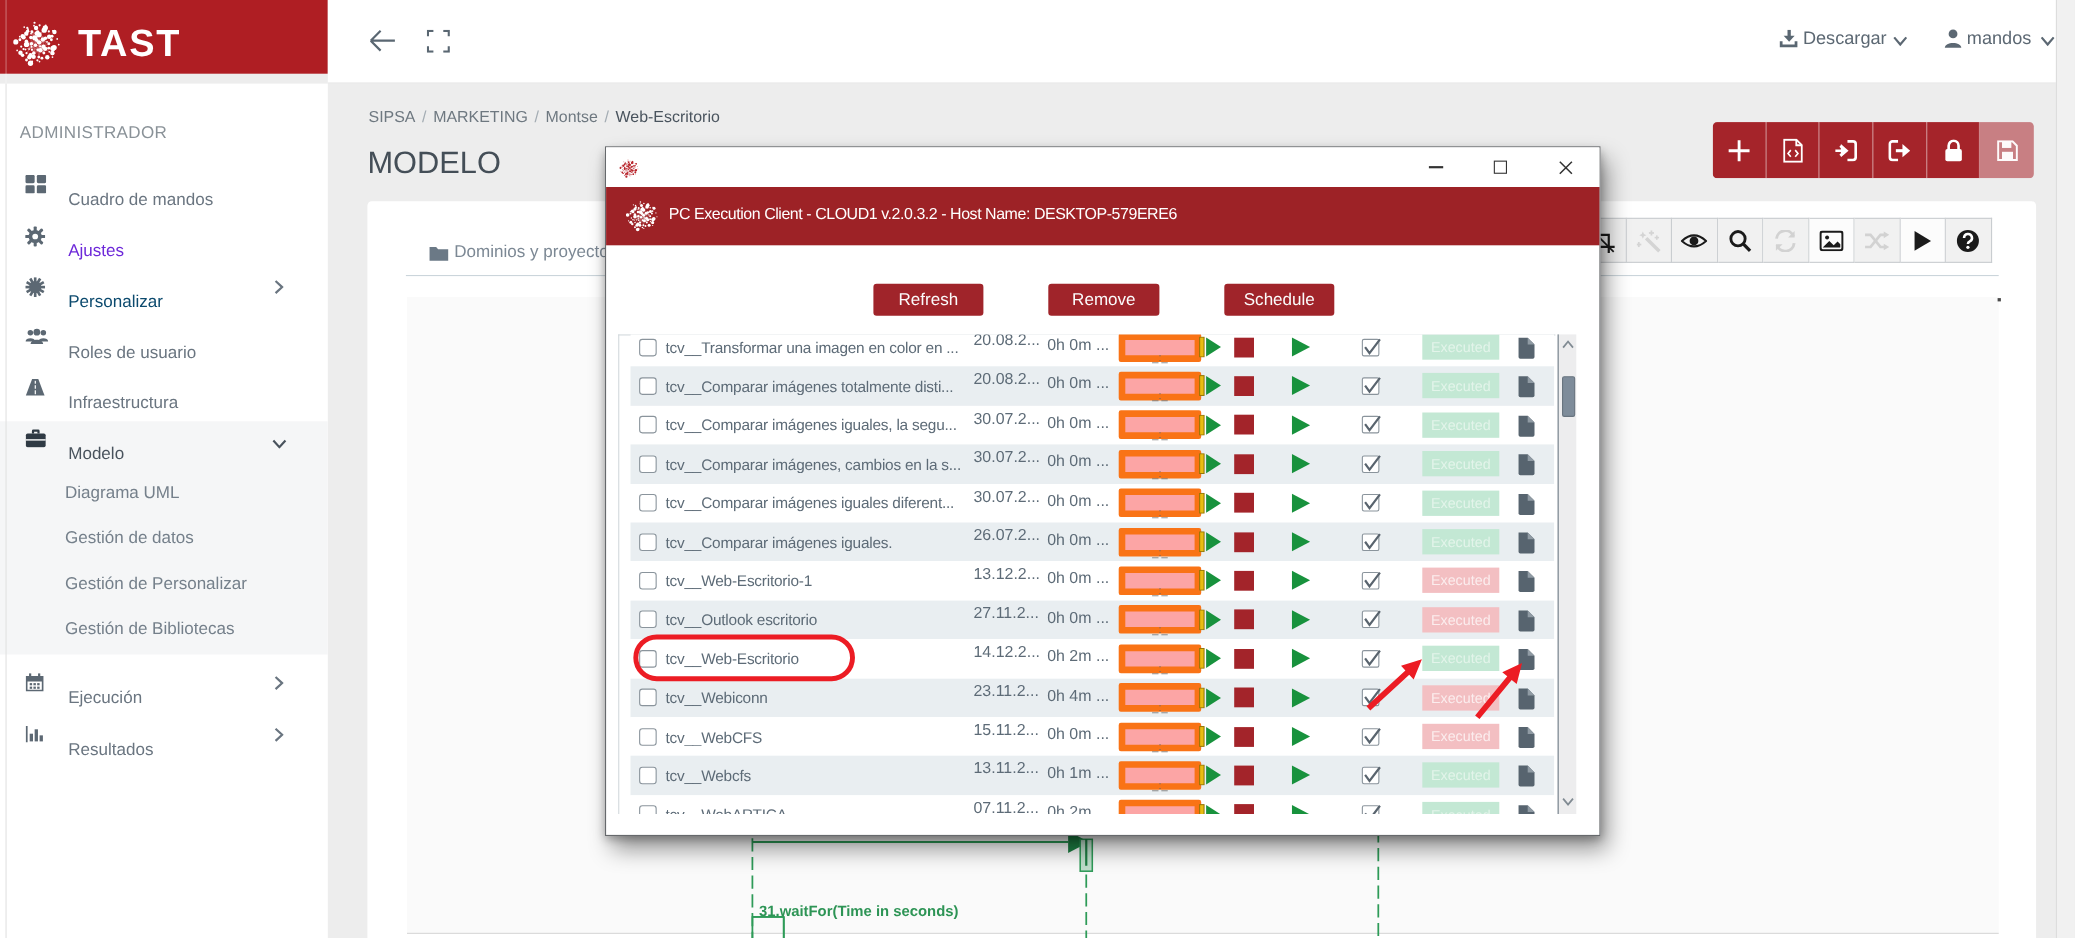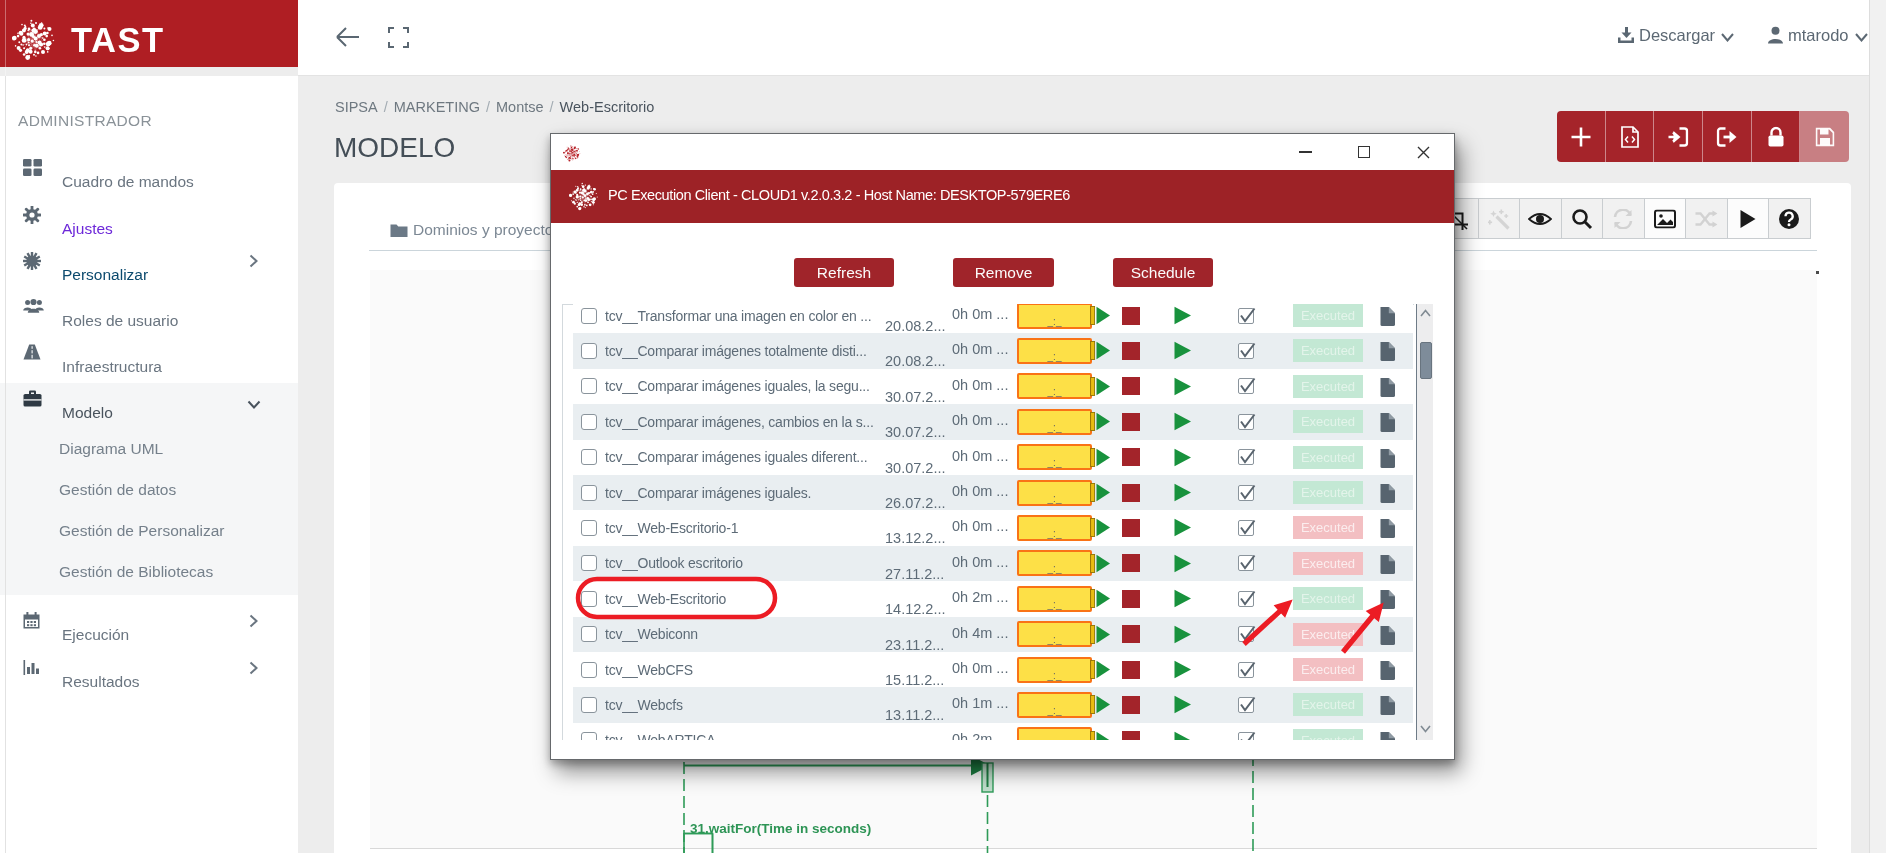--- a/index.html
+++ b/index.html
@@ -29,23 +29,23 @@
 #modal{position:absolute;left:550px;top:133px;width:905px;height:627px;background:#fff;border:1px solid #66696C;box-shadow:6px 12px 20px rgba(0,0,0,.42),0 4px 8px rgba(0,0,0,.28)}
 #mtitle{position:absolute;left:0;top:0;width:100%;height:36px;background:#fff}
 #mred{position:absolute;left:0;top:36px;width:100%;height:53px;background:#9D2226;color:#fff}
 .mbtn{position:absolute;top:124px;height:29px;background:#A0242A;color:#FBFBFB;font-size:15.5px;text-align:center;line-height:29px;border-radius:3px}
 #tclip{position:absolute;left:22px;top:170px;width:840px;height:436px;overflow:hidden}
 .trow{position:absolute;left:0;width:840px;height:35.4px;background:#fff}
 .trow.stripe{background:#E9EEF1}
 .trow span{position:absolute}
 .cb{left:8px;top:9.5px;width:16px;height:16px;border:1.6px solid #8A949C;border-radius:3px;background:#fff}
 .tname{left:32px;top:9.5px;font-size:14px;letter-spacing:-0.2px;color:#5D6B77;white-space:nowrap;width:276px;overflow:hidden}
-.tdate{left:312px;top:20px;font-size:14.5px;color:#5D6B77}
+.tdate{left:312px;top:4px;font-size:14.5px;color:#5D6B77}
 .tdur{left:379px;top:8px;font-size:14.5px;color:#5D6B77}
-.tinput{left:444px;top:4.5px;width:75px;height:26px;background:#fde047;border:2px solid #f97316;border-radius:2px;font-size:10px;color:#666;text-align:center;line-height:34px}
+.tinput{left:444px;top:4.5px;width:75px;height:26px;background:#fca5a5;border:6px solid #f97316;border-radius:2px;font-size:10px;color:#666;text-align:center;line-height:34px}
 .ic-step{position:absolute;left:517px;top:8px}
 .ic-stop{left:549px;top:8.5px;width:18px;height:18px;background:#A3242A}
 .ic-play{position:absolute;left:601px;top:8px}
 .cb2{left:665px;top:9.5px;width:16px;height:16px;border:1.6px solid #8A949C;border-radius:2px;background:#fff}
 .cb2 svg{position:absolute;left:0px;top:-1px}
 .badge{left:720px;top:6px;width:70px;height:23px;border-radius:0;font-size:13px;text-align:center;line-height:23px}
 .bg-g{background:#C3E8D4;color:#E3F4EA}
 .bg-p{background:#F3BFC2;color:#FBEDEE}
 .ic-file{position:absolute;left:806px;top:7px}
 </style></head>
@@ -248,21 +248,21 @@
       <path d="M1 10.5 V16 H17 V10.5 H14.5 V13.5 H3.5 V10.5 Z"></path>
     </svg>
   <div class="abs" style="left:1341px;top:26px;font-size:16.5px;color:#5C6873">Descargar</div>
   <svg class="abs" style="left:1423px;top:33px" width="13" height="9" viewBox="0 0 13 9">
       <path d="M1 1 L6.5 7.5 L12 1" stroke="#5C6873" stroke-width="2" fill="none"></path>
     </svg>
   <svg class="abs" style="left:1469px;top:26px" width="17" height="18" viewBox="0 0 17 18" fill="#5C6873">
       <circle cx="8.5" cy="4.8" r="4"></circle>
       <path d="M1 17.5 C1 11.5 16 11.5 16 17.5 Z"></path>
     </svg>
-  <div class="abs" style="left:1490px;top:26px;font-size:16.5px;color:#5C6873">mtarodo</div>
+  <div class="abs" style="left:1490px;top:26px;font-size:16.5px;color:#5C6873">mandos</div>
   <svg class="abs" style="left:1557px;top:33px" width="13" height="9" viewBox="0 0 13 9">
       <path d="M1 1 L6.5 7.5 L12 1" stroke="#5C6873" stroke-width="2" fill="none"></path>
     </svg>
 </div>
 
 <div id="sidebar">
   <div class="abs" style="left:0;top:307px;width:298px;height:212px;background:#F5F6F7"></div>
   <div class="abs" style="left:18px;top:36px;font-size:15.5px;color:#8A9298;letter-spacing:.3px">ADMINISTRADOR</div>
   <div class="sideitem" style="top:69px;color:#6A7580">
       <svg style="position:absolute;left:23px;top:14px" width="19" height="17" viewBox="0 0 19 17">

